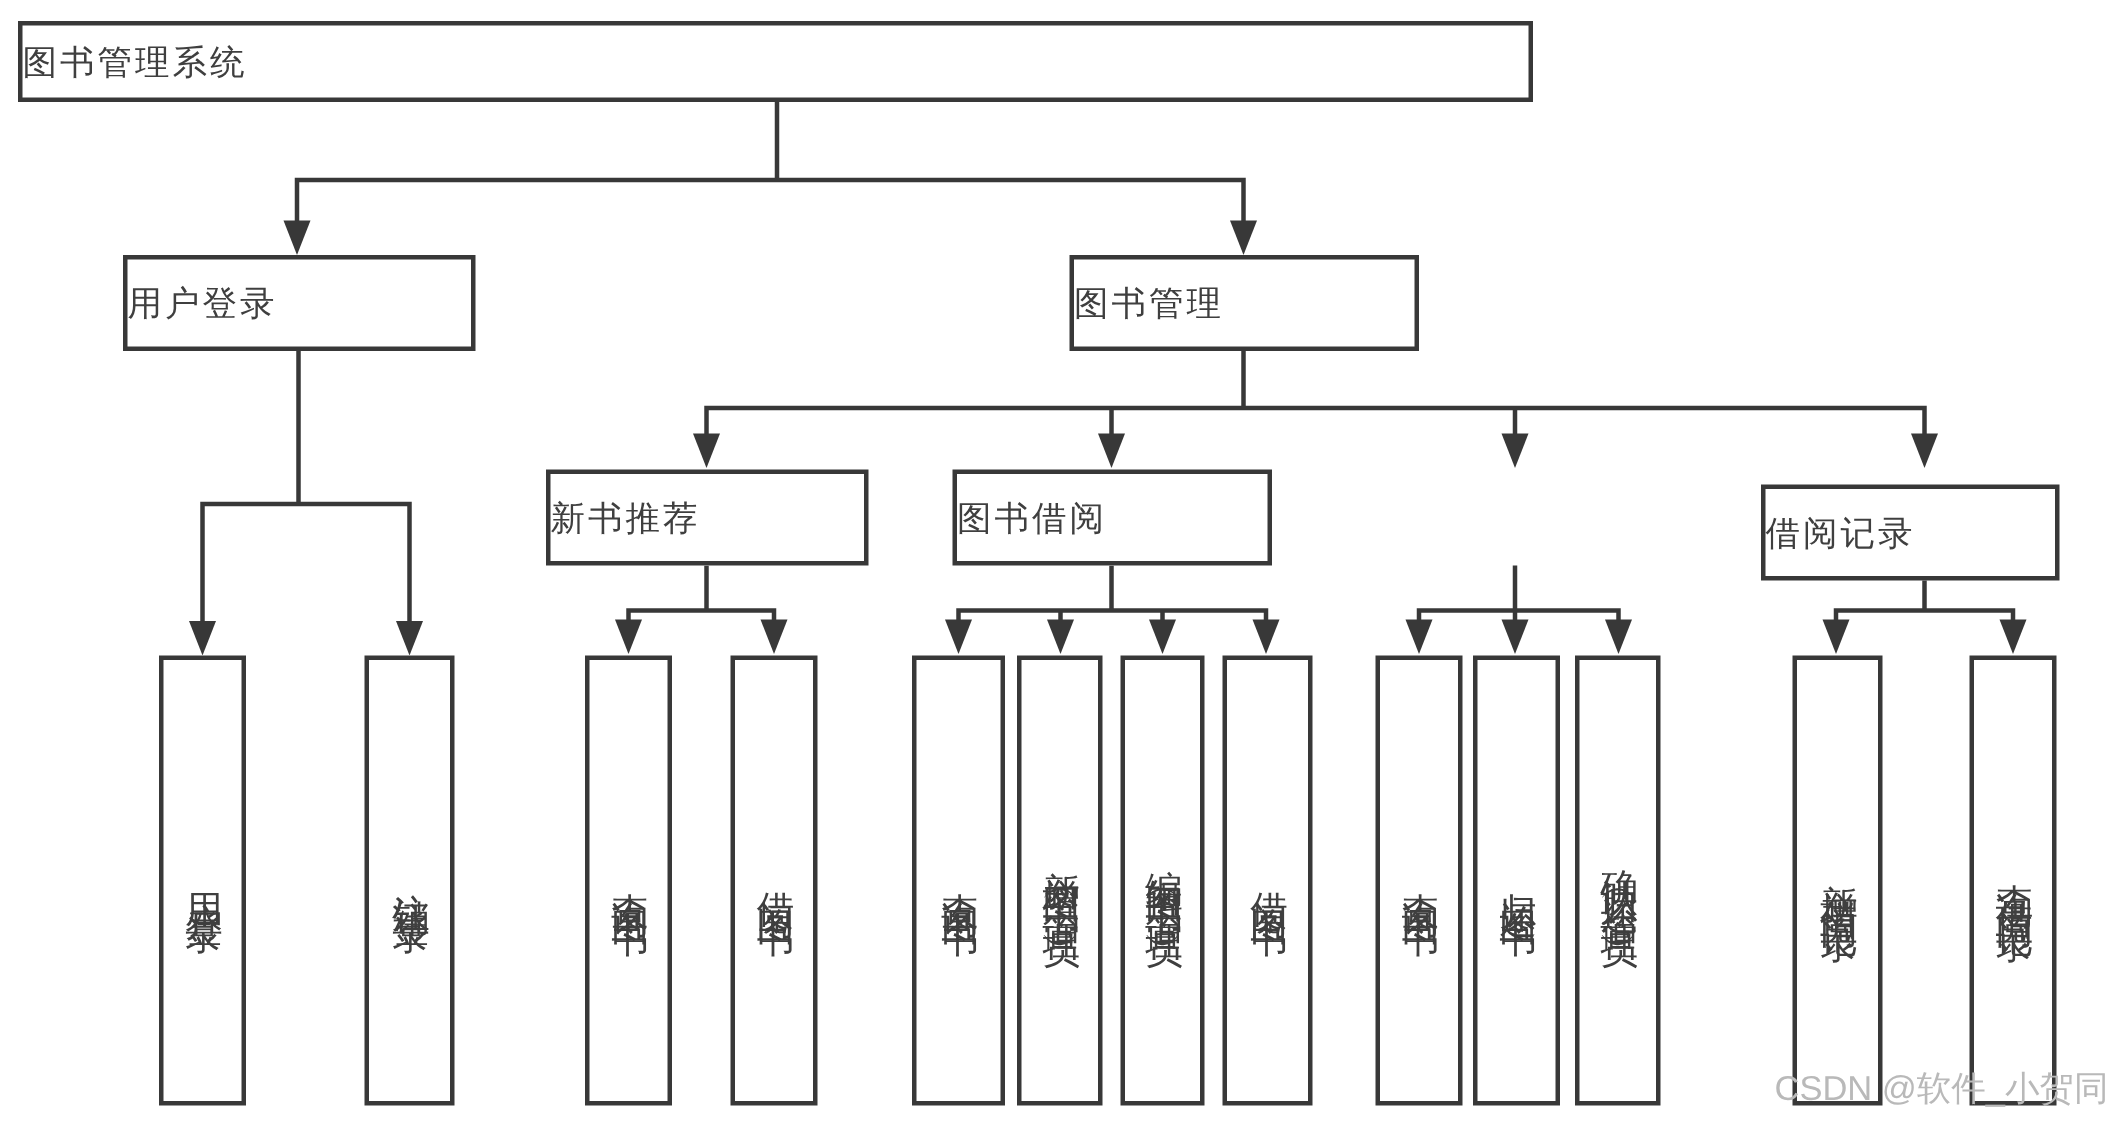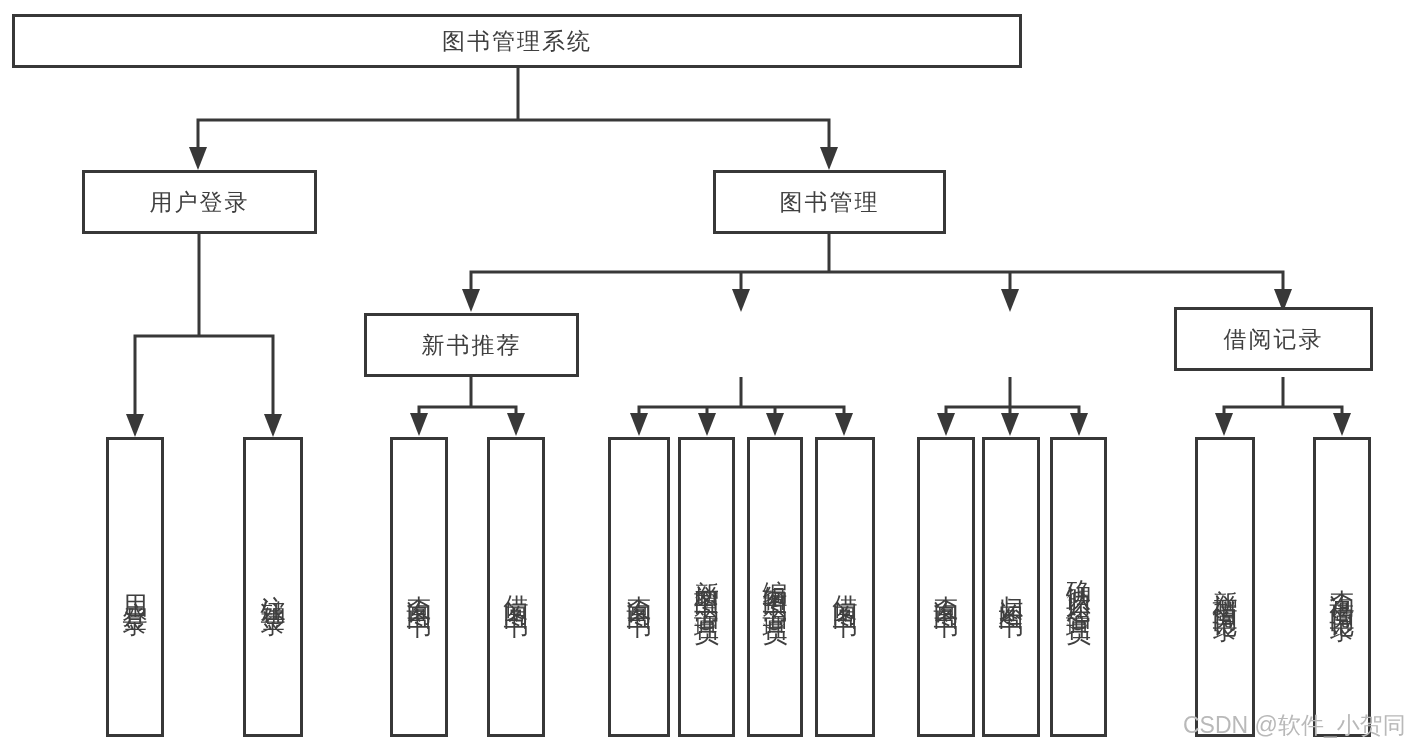--- a/index.html
+++ b/index.html
@@ -16,21 +16,21 @@
     font-family:"Liberation Sans","DejaVu Sans",sans-serif;
     color:var(--text);
     overflow:hidden;
   }
   #wires{position:absolute;left:0;top:0;z-index:1;color:var(--line);}
   .box{
     position:absolute;
     box-sizing:border-box;
     border:3px solid var(--line);
     background:var(--bg);
-    display:flex;align-items:center;justify-content:center;
+    display:flex;align-items:center;justify-content:flex-start;
     z-index:2;
     font-size:23px;
     letter-spacing:2px;
     color:var(--text);
   }
   .vbox{
     position:absolute;
     box-sizing:border-box;
     border:3px solid var(--line);
     background:var(--bg);
@@ -49,21 +49,21 @@
   }
   
   #n-root{left:12px;top:14px;width:1010px;height:54px;}
   
   #n-userlogin{left:82px;top:170px;width:235px;height:64px;}
   #n-bookmgmt{left:713px;top:170px;width:233px;height:64px;}
   
   #n-newbook{left:364px;top:313px;width:215px;height:64px;}
   #n-bookborrow{left:635px;top:313px;width:213px;height:64px;}
   #n-currentborrow{left:903px;top:313px;width:215px;height:64px;}
-  #n-borrowrecords{left:1174px;top:307px;width:199px;height:64px;}
+  #n-borrowrecords{left:1174px;top:323px;width:199px;height:64px;}
   
   #v-login{left:106px;width:58px;}
   #v-logout{left:243px;width:60px;}
   #v-nb-query{left:390px;width:58px;}
   #v-nb-borrow{left:487px;width:58px;}
   #v-bb-query{left:608px;width:62px;}
   #v-bb-add{left:678px;width:57px;}
   #v-bb-edit{left:747px;width:56px;}
   #v-bb-borrow{left:815px;width:60px;}
   #v-cb-query{left:917px;width:58px;}
@@ -128,20 +128,23 @@
   <div id="n-userlogin" class="box">
     <span>用户登录</span>
   </div>
   <div id="n-newbook" class="box">
     <span>新书推荐</span>
   </div>
 
   <div id="n-bookmgmt" class="box">
     <span>图书管理</span>
   </div>
+  <div id="n-bookborrow" class="box">
+    <span>图书借阅</span>
+  </div>
   <div id="n-borrowrecords" class="box">
     <span>借阅记录</span>
   </div>
 
   <div id="v-login" class="vbox">
     <span class="vtext">用户登录</span>
   </div>
   <div id="v-logout" class="vbox">
     <span class="vtext">注销登录</span>
   </div>

